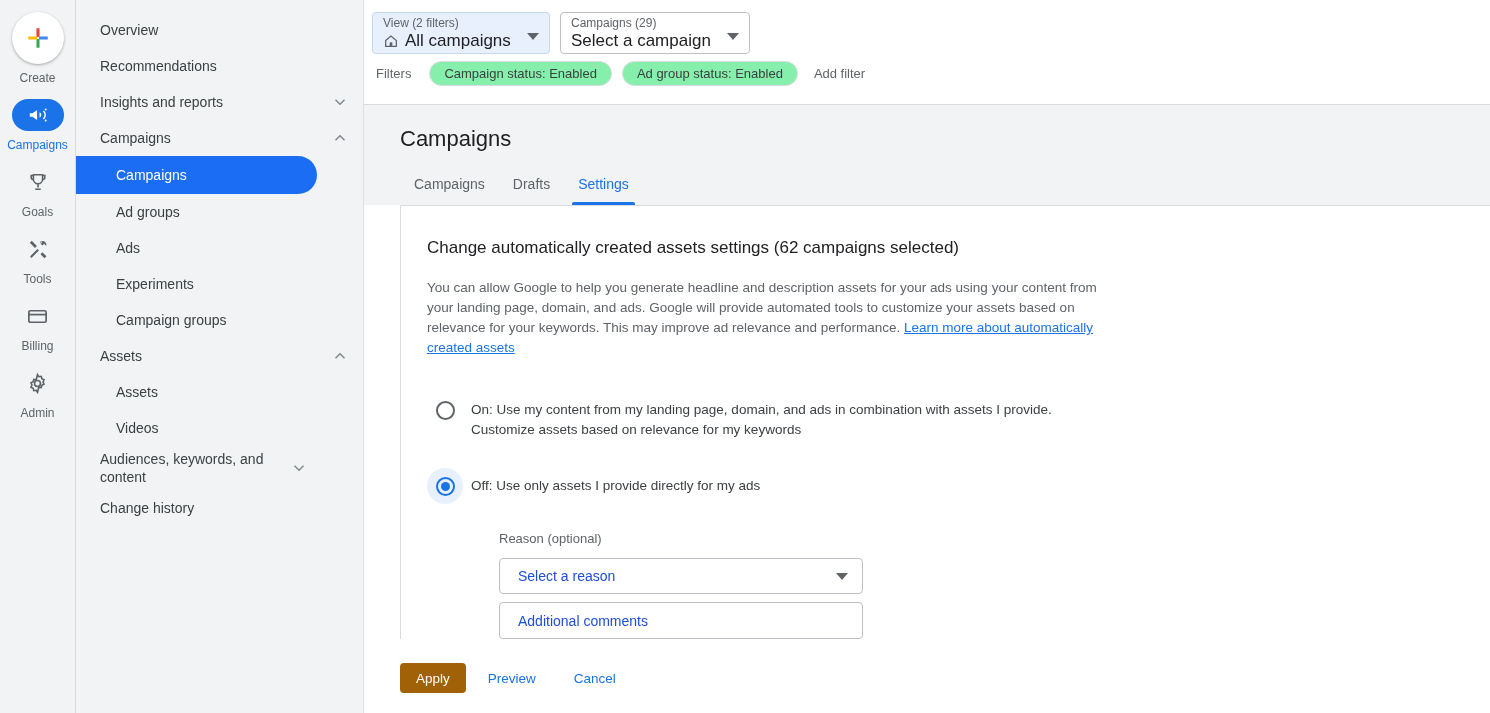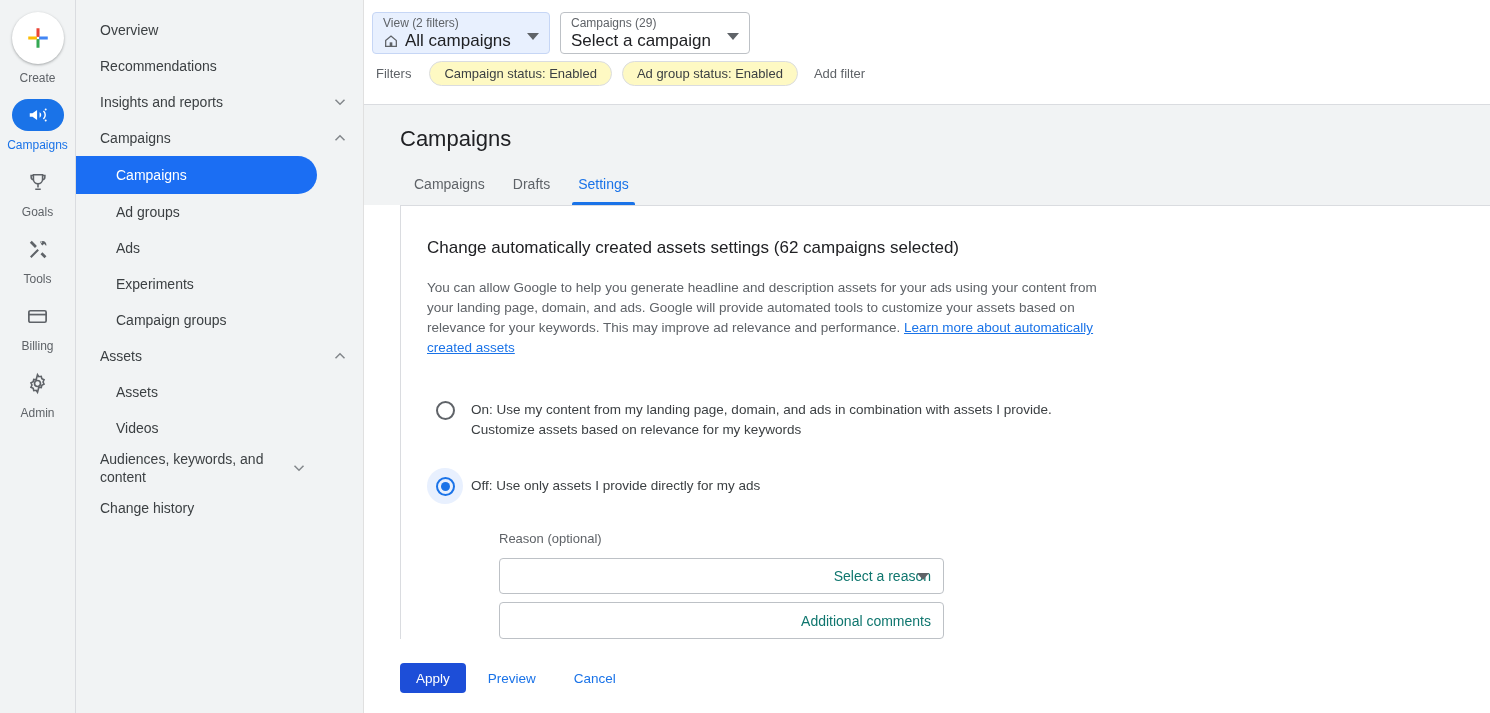--- a/index.html
+++ b/index.html
@@ -99,21 +99,21 @@
   }
   .dd-gap { width: 10px; flex: 0 0 10px; }
 
   .filters-row { display: flex; align-items: center; gap: 10px; padding: 7px 0 0 12px; }
   .filters-label { font-size: 13px; color: #5f6368; margin-right: 8px; }
   .chip {
     border: 1px solid #dadce0; border-radius: 14px;
     height: 25px; padding: 0 14px;
     display: flex; align-items: center;
     font-size: 13px; color: #3c4043; font-weight: 500;
-    cursor: pointer; white-space: nowrap; background: #fef9c3;
+    cursor: pointer; white-space: nowrap; background: #86efac;
   }
   .add-filter { font-size: 13px; color: #5f6368; cursor: pointer; margin-left: 6px; }
 
   .page-head { background: #f1f3f4; padding: 20px 0 0 0; position: relative; }
   .page-title { font-size: 22px; color: #202124; font-weight: 400; padding-left: 36px; line-height: 28px; }
   .tabs { display: flex; gap: 0; padding-left: 36px; margin-top: 22px; }
   .tab {
     font-size: 14px; color: #5f6368; padding: 0 14px 12px 14px;
     cursor: pointer; position: relative; line-height: 18px;
   }
@@ -156,39 +156,39 @@
   .radio-ring.on { border-color: #1a73e8; }
   .radio-dot { width: 9px; height: 9px; border-radius: 50%; background: #1a73e8; }
   .radio-label {
     font-size: 13.5px; color: #3c4043; line-height: 20px;
     padding-top: 8px; margin-left: 8px; max-width: 640px;
   }
 
   .sub-form { margin-left: 72px; margin-top: 26px; }
   .field-label { font-size: 13px; color: #5f6368; line-height: 18px; }
   .select-box, .text-box {
-    width: 445px; height: 36px;
+    width: 364px; height: 36px;
     border: 1px solid #bdc1c6; border-radius: 4px;
     background: #ffffff;
     display: flex; align-items: center;
     padding: 0 12px 0 18px;
-    font-size: 14px; color: #0f766e;
-    margin-top: 10px; cursor: pointer; position: relative; justify-content: flex-end;
+    font-size: 14px; color: #1d4ed8;
+    margin-top: 10px; cursor: pointer; position: relative;
   }
   .text-box { margin-top: 8px; cursor: text; height: 37px; }
   .select-arrow {
     position: absolute; right: 14px;
     width: 0; height: 0;
     border-left: 6px solid transparent; border-right: 6px solid transparent;
     border-top: 7px solid #5f6368;
   }
 
   .actions { display: flex; align-items: center; gap: 6px; padding: 24px 0 0 36px; background:#fff; }
   .btn-primary {
-    background: #1d4ed8; color: #ffffff;
+    background: #a16207; color: #ffffff;
     border: none; border-radius: 4px;
     height: 30px; padding: 0 16px;
     font-size: 13.5px; font-weight: 500; cursor: pointer;
     font-family: "Liberation Sans", sans-serif;
   }
   .btn-text {
     background: transparent; border: none;
     color: #1a73e8; font-size: 13.5px; font-weight: 500;
     height: 30px; padding: 0 16px; cursor: pointer;
     font-family: "Liberation Sans", sans-serif;

